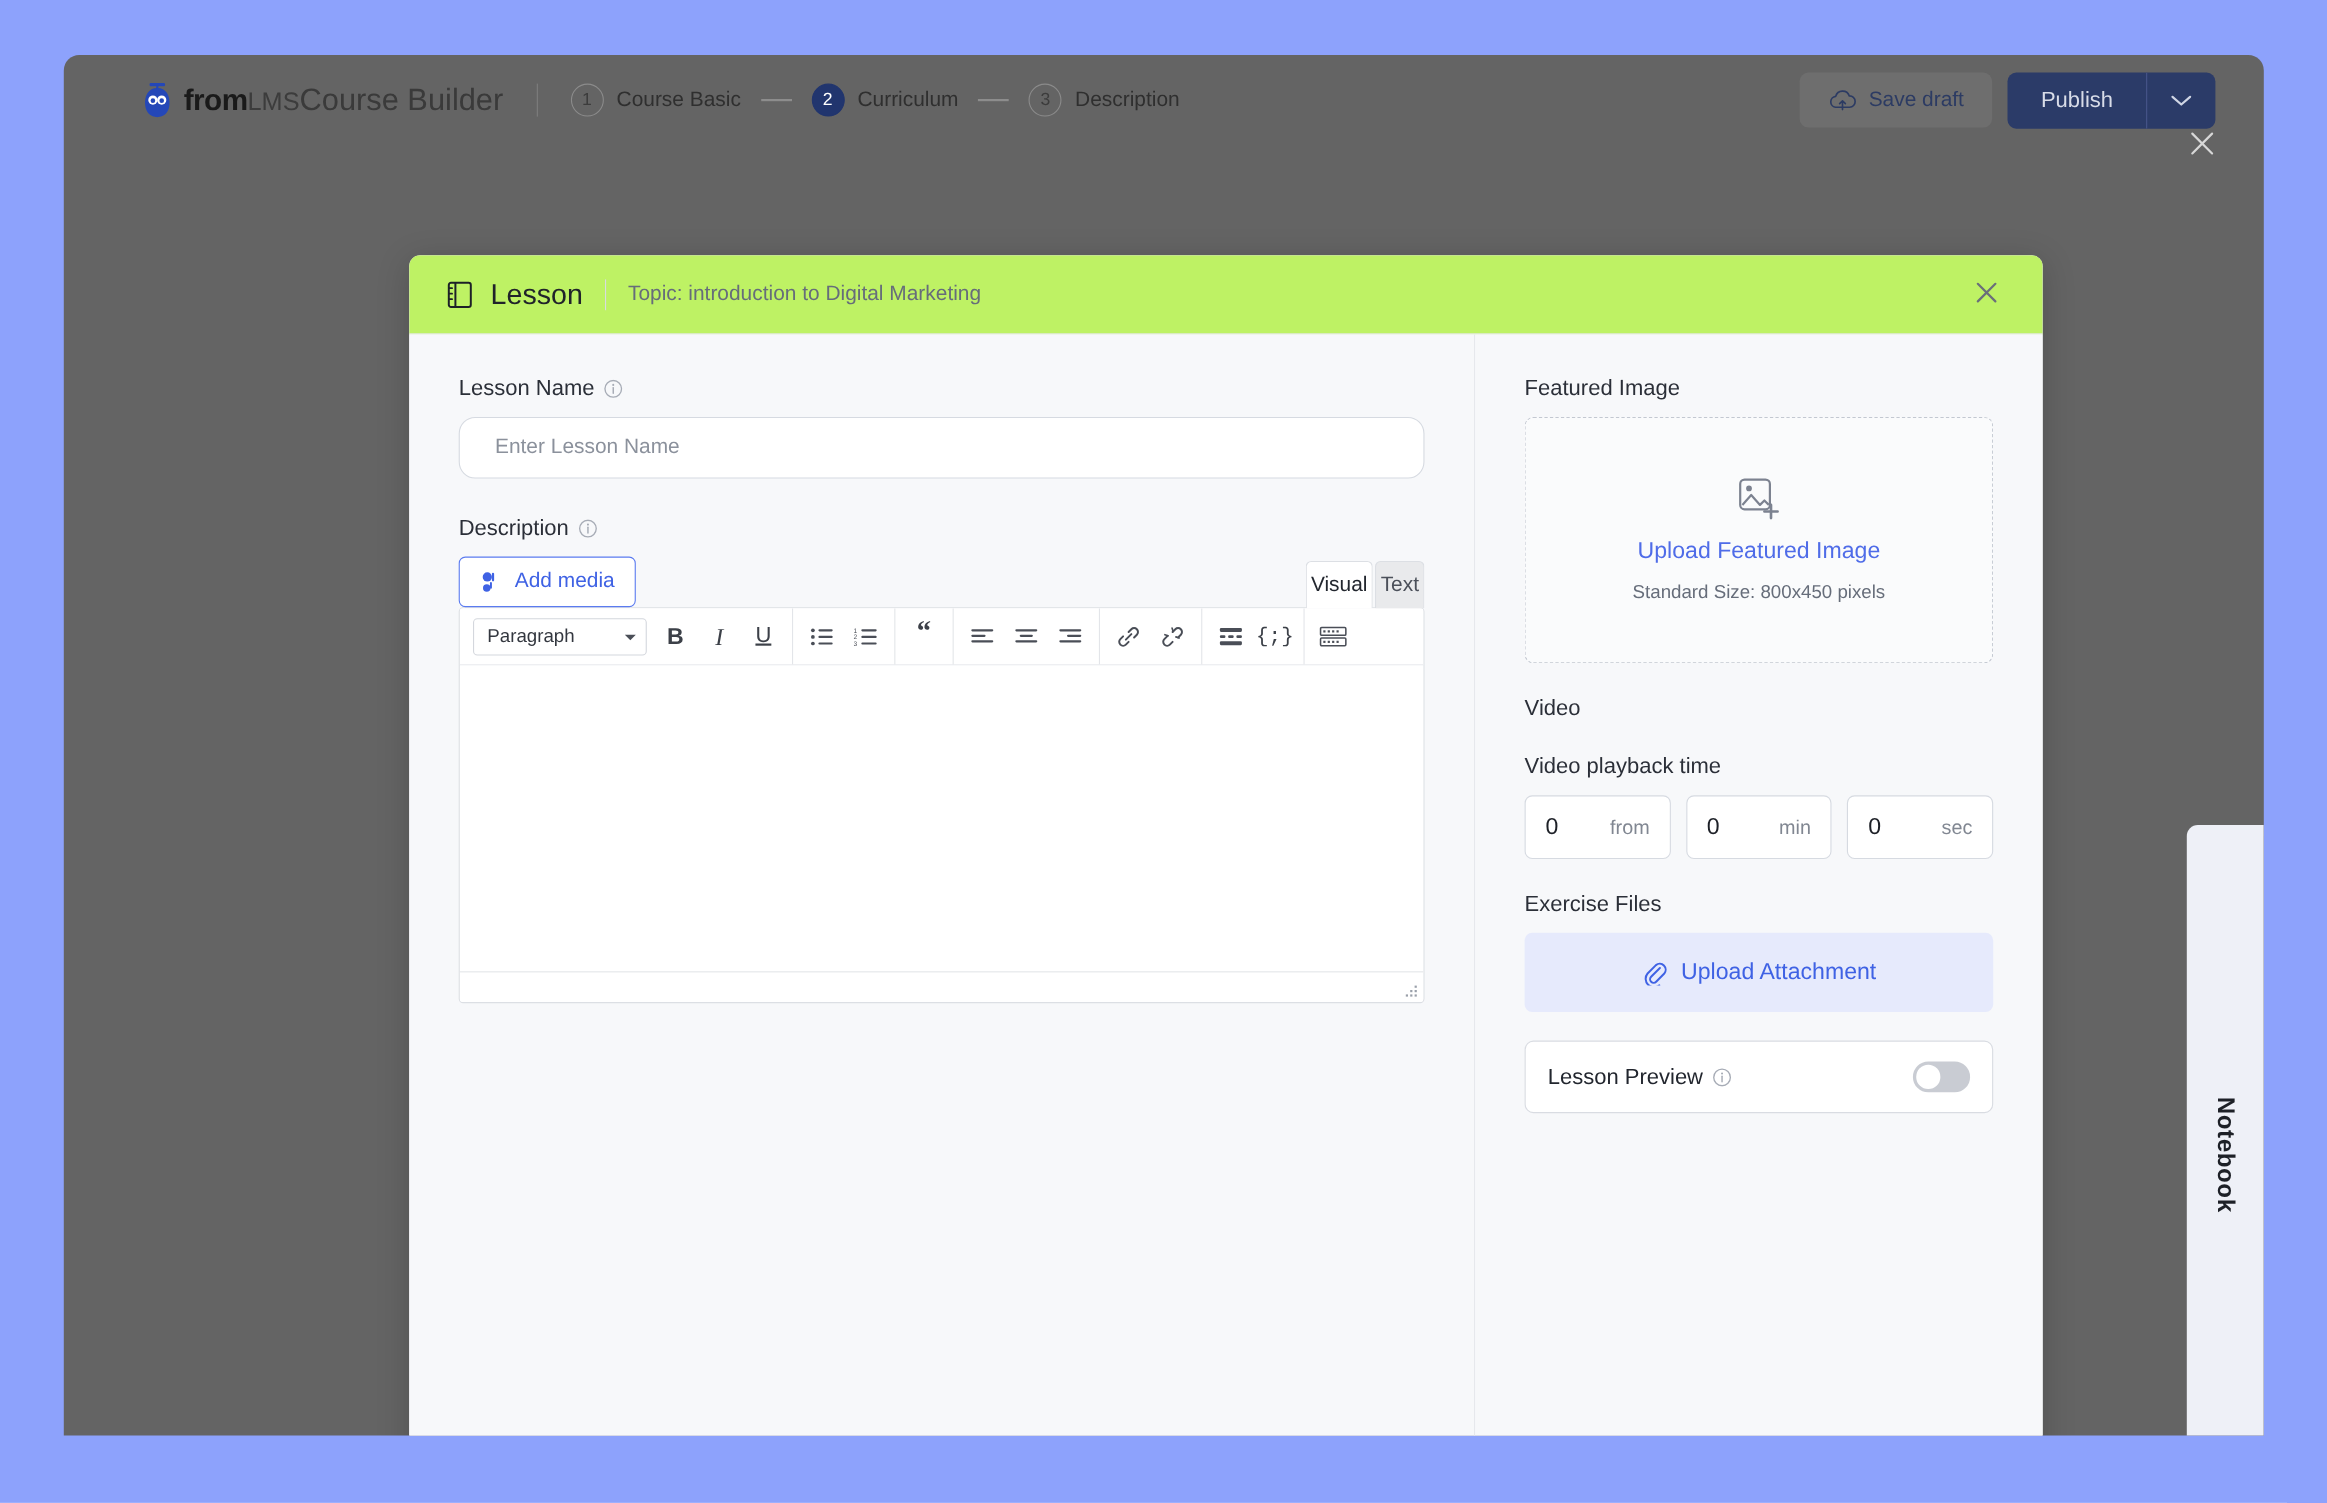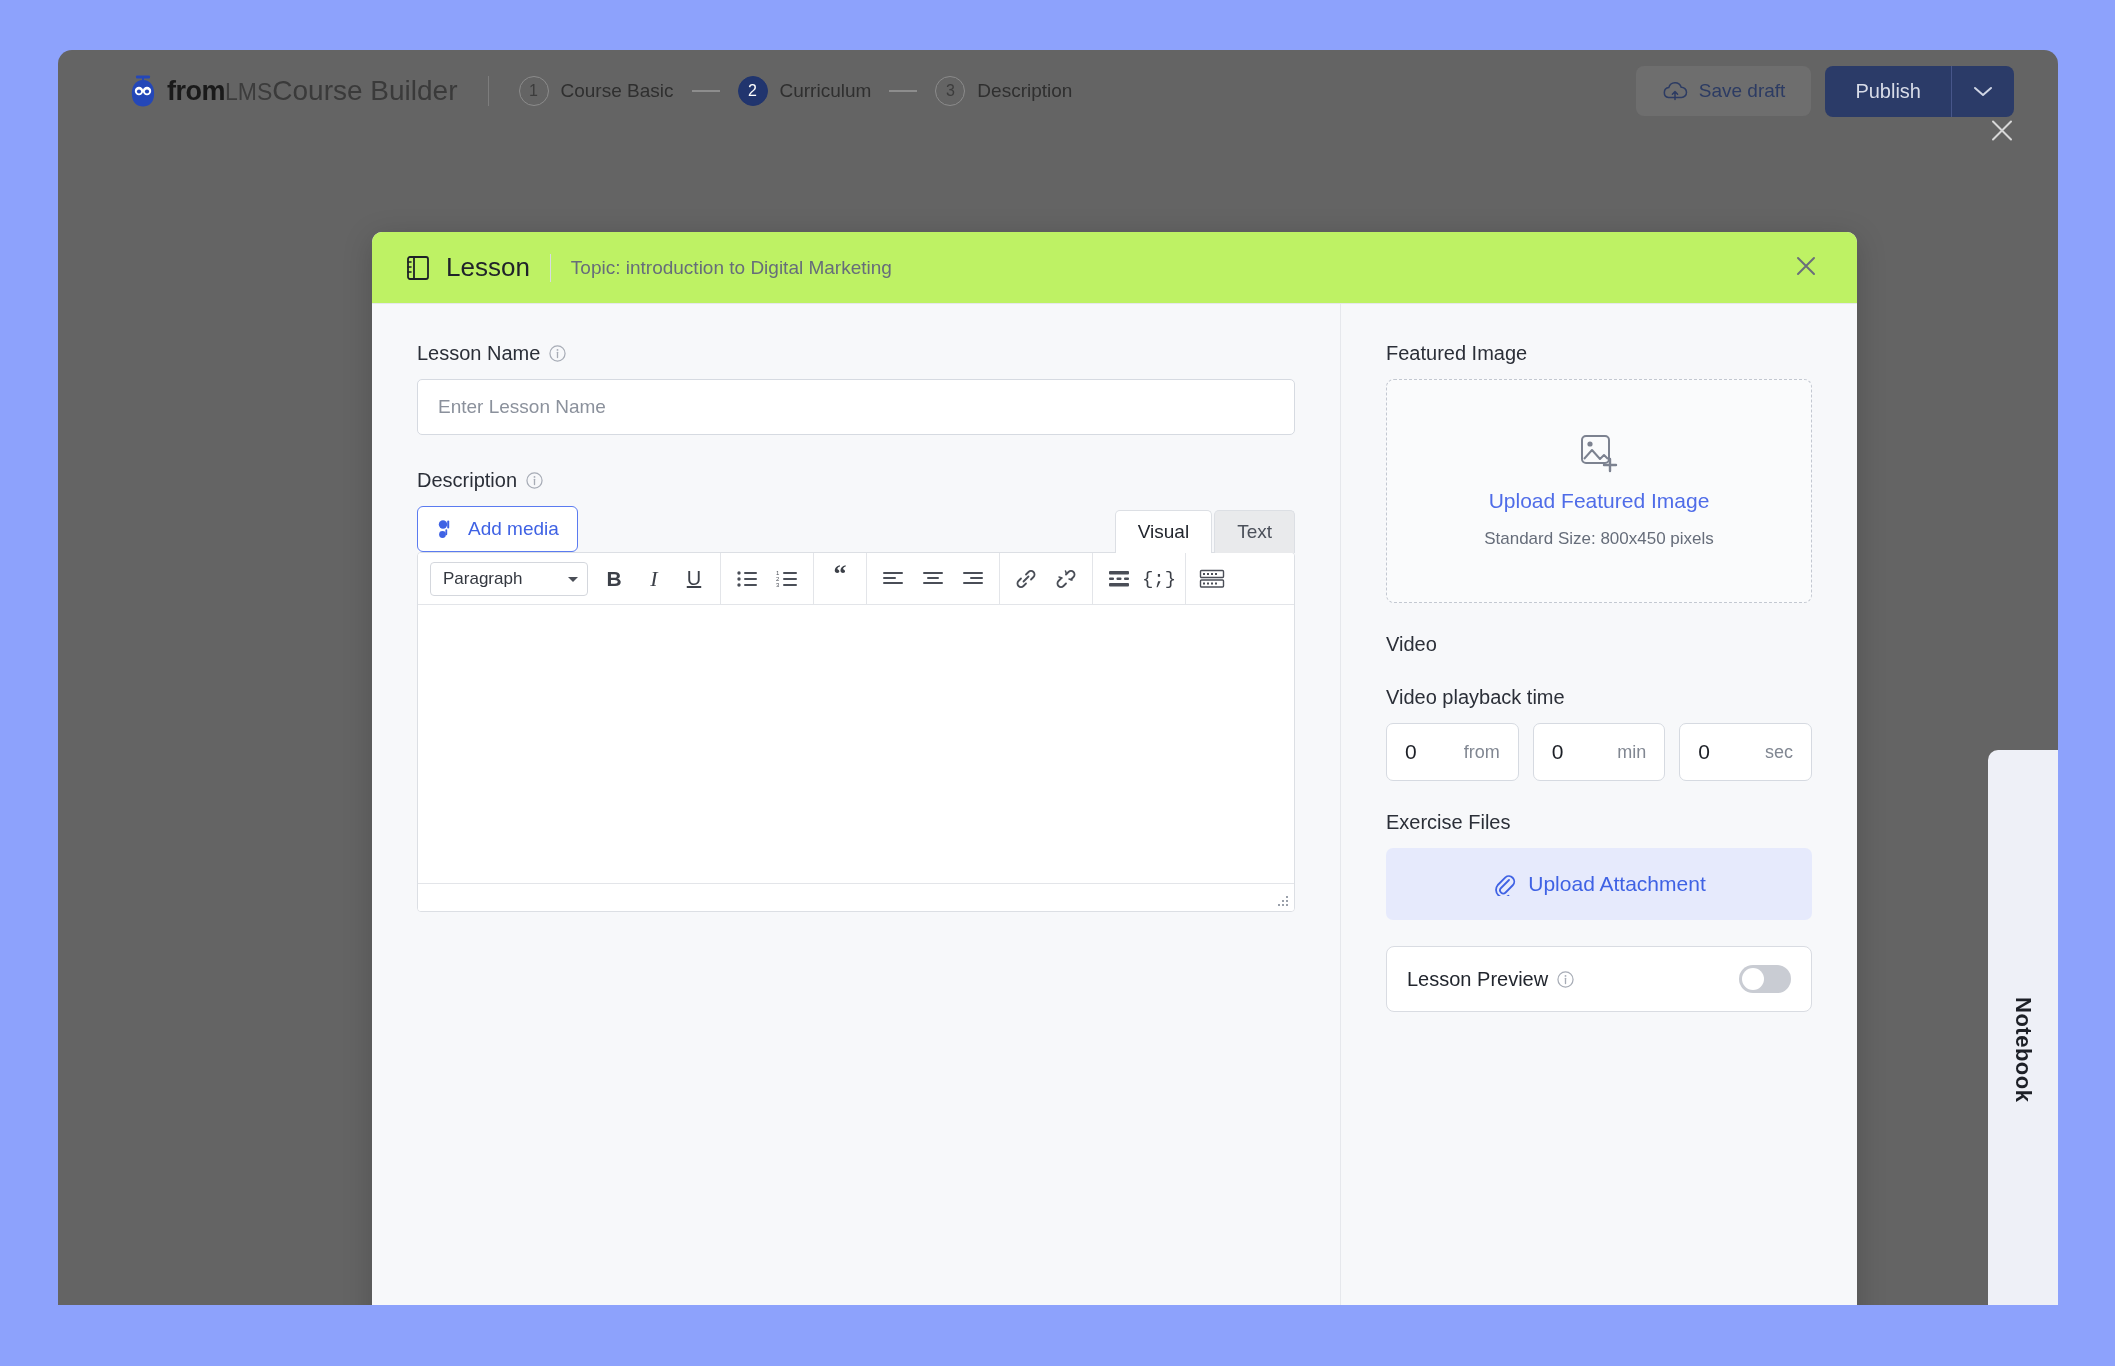--- a/index.html
+++ b/index.html
@@ -236,23 +236,23 @@
   }
   .info-i {
     width: 17px; height: 17px;
     display: inline-block;
   }
 
   #lesson-name-input {
     width: 100%;
     height: 56px;
     border: 1px solid #d6dae1;
-    border-radius: 5px;
-    background: #ffffff;
-    padding: 0 20px;
+    border-radius: 15px;
+    background: #ffffff;
+    padding: 0 32px;
     font-size: 19px;
     color: #22262e;
     font-family: inherit;
     outline: none;
   }
   #lesson-name-input::placeholder { color: #8b919c; }
 
   .desc-block { margin-top: 34px; }
 
   .editor-topline {
@@ -269,21 +269,21 @@
     border: 1px solid #5b7bf0;
     border-radius: 6px;
     padding: 11px 18px;
     font-size: 19px;
     color: #3f62e4;
     font-family: inherit;
     cursor: pointer;
   }
   .editor-tabs { display: flex; align-items: flex-end; gap: 2px; }
   .editor-tab {
-    padding: 10px 22px;
+    padding: 10px 4px;
     font-size: 19px;
     font-family: inherit;
     border: 1px solid #dcdfe4;
     border-bottom: none;
     border-radius: 5px 5px 0 0;
     cursor: pointer;
     background: #e9eaec;
     color: #4b505a;
     position: relative;
     top: 1px;

